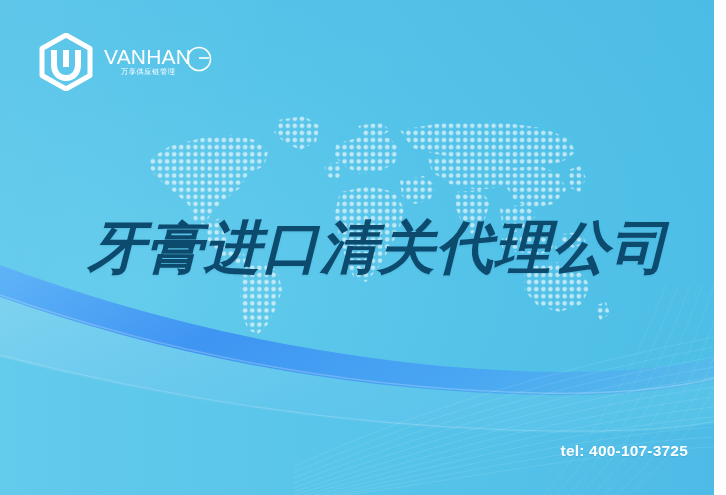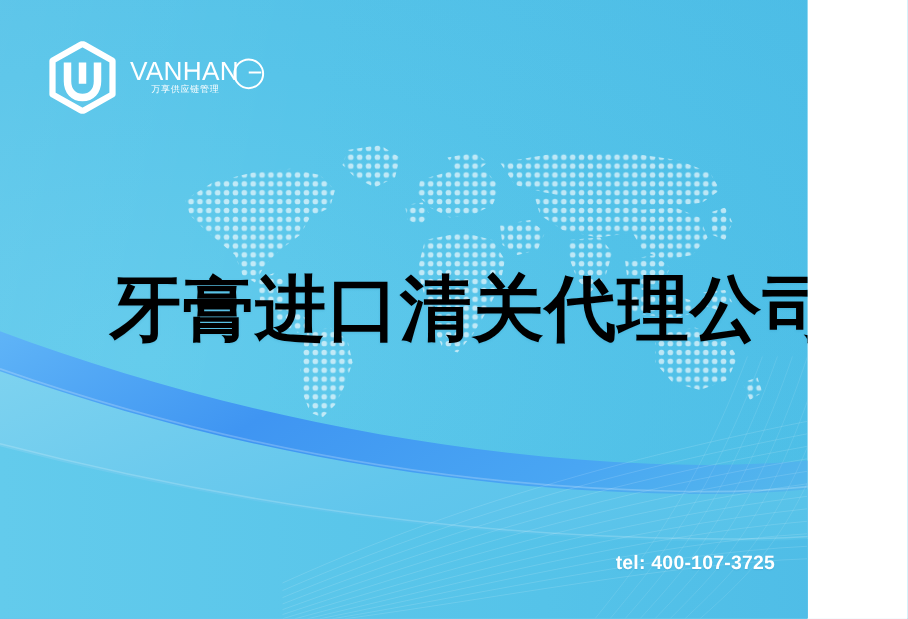--- a/index.html
+++ b/index.html
@@ -2,21 +2,21 @@
 <html><head>
 <meta charset="utf-8">
 <style>
   html, body {
     margin: 0;
     padding: 0;
     background: #ffffff;
   }
   #banner {
     position: relative;
-    width: 646px;
+    width: 714px;
     height: 495px;
     overflow: hidden;
     background: #56c4e9;
     font-family: "Liberation Sans", sans-serif;
     user-select: none;
   }
 
   
   .bg-base {
     position: absolute;
@@ -79,23 +79,24 @@
 
   
   .headline {
     position: absolute;
     left: 88px;
     top: 214px;
     font-size: 57px;
     line-height: 66px;
     letter-spacing: 1px;
     font-weight: 700;
-    color: #000000;
+    color: #0c4a6e;
     white-space: nowrap;
     text-shadow: 0 1px 2px rgba(30,120,170,0.18);
+    font-style: italic;
   }
 
   
   .tel {
     position: absolute;
     right: 26px;
     top: 441px;
     font-size: 15.5px;
     line-height: 20px;
     font-weight: 700;

